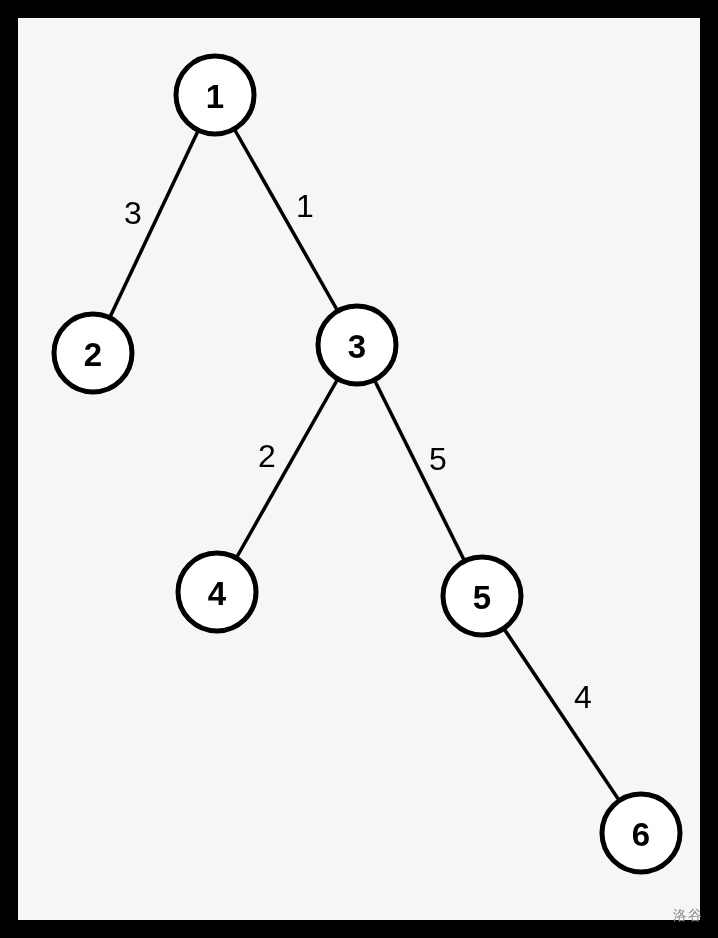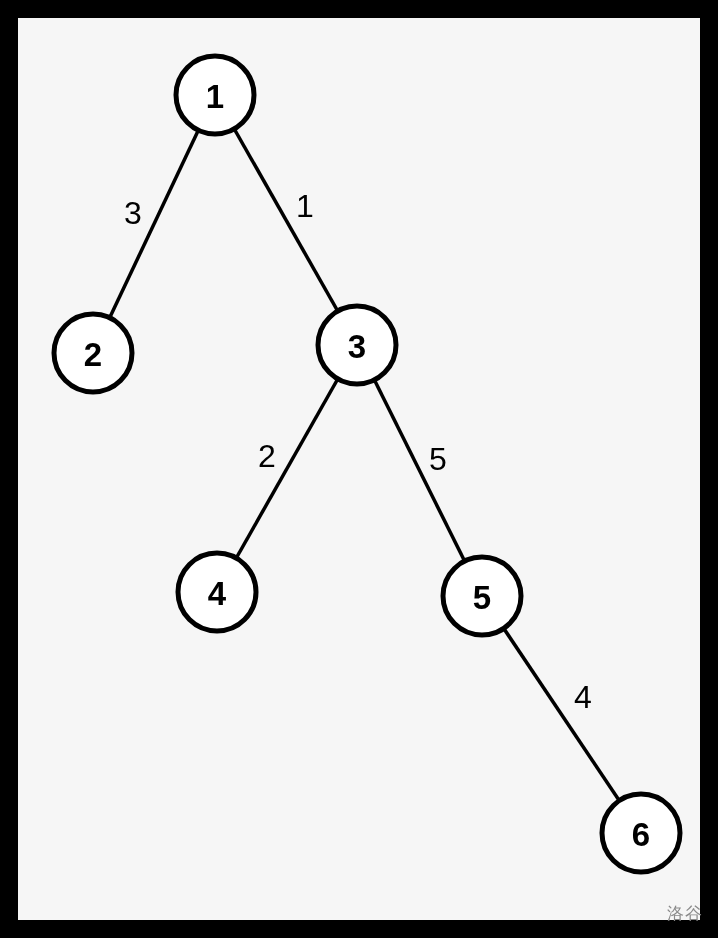--- a/index.html
+++ b/index.html
@@ -46,21 +46,21 @@
   }
   .edge-label {
     font-family: "Liberation Sans", "DejaVu Sans", sans-serif;
     font-weight: normal;
     font-size: 32px;
   }
   .watermark {
     position: absolute;
     right: 15px;
     bottom: 16px;
-    font-size: 17px;
+    font-size: 14px;
     color: #8a8a8a;
     letter-spacing: 1px;
     z-index: 5;
     line-height: 1;
   }
 </style>
 </head>
 <body>
 
 <div class="stage">

